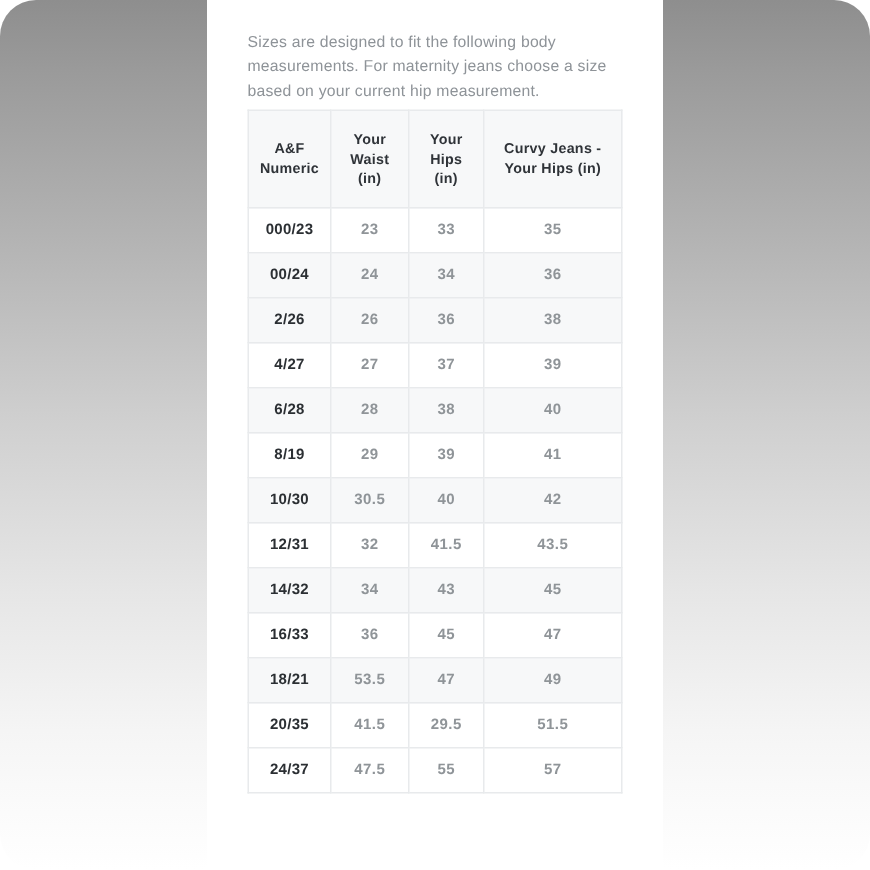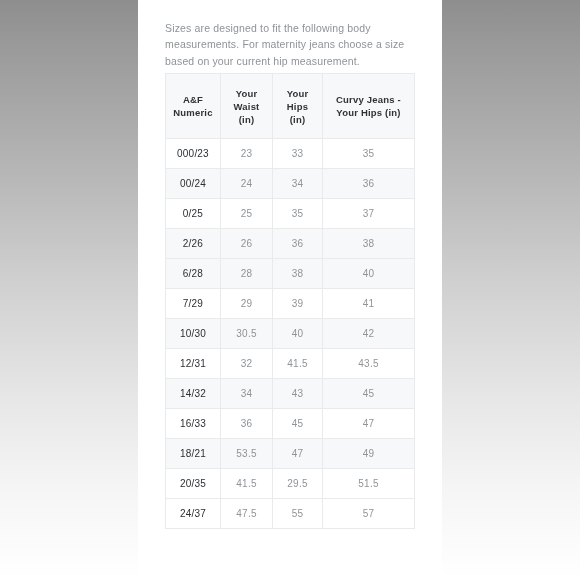--- a/index.html
+++ b/index.html
@@ -23,20 +23,21 @@
     background: linear-gradient(to bottom,
                 #8e8e8e 0%,
                 #9a9a9a 8%,
                 #b4b4b4 28%,
                 #cfcfcf 48%,
                 #e6e6e6 68%,
                 #f5f5f5 84%,
                 #fcfcfc 95%,
                 #ffffff 100%);
     overflow: hidden;
+    border-radius: 24px;
   }
 
   
   #content-panel {
     position: absolute;
     left: 138px;
     top: 0;
     width: 304px;
     height: 580px;
     background: #ffffff;
@@ -89,27 +90,27 @@
   }
   #size-table tbody tr.alt {
     background: #f7f8f9;
   }
   #size-table tbody td {
     height: 29px;
     font-size: 10px;
     color: #9093989e;
   }
   #size-table tbody td.size-cell {
-    font-weight: normal;
+    font-weight: bold;
     font-size: 10px;
     color: #2b2f33;
     letter-spacing: 0.2px;
   }
   #size-table tbody td.value-cell {
-    font-weight: normal;
+    font-weight: bold;
     color: #8f9498;
     letter-spacing: 0.3px;
   }
 
   
   col.c-size  { width: 55px; }
   col.c-waist { width: 52px; }
   col.c-hips  { width: 50px; }
   col.c-curvy { width: 92px; }
 </style>
@@ -157,40 +158,40 @@
             <td class="value-cell">23</td>
             <td class="value-cell">33</td>
             <td class="value-cell">35</td>
           </tr>
           <tr class="alt">
             <td class="size-cell">00/24</td>
             <td class="value-cell">24</td>
             <td class="value-cell">34</td>
             <td class="value-cell">36</td>
           </tr>
-          <tr>
-            <td class="size-cell">0/25</td>
-            <td class="value-cell">25</td>
-            <td class="value-cell">35</td>
-            <td class="value-cell">37</td>
-          </tr>
           <tr class="alt">
             <td class="size-cell">2/26</td>
             <td class="value-cell">26</td>
             <td class="value-cell">36</td>
             <td class="value-cell">38</td>
           </tr>
+          <tr>
+            <td class="size-cell">4/27</td>
+            <td class="value-cell">27</td>
+            <td class="value-cell">37</td>
+            <td class="value-cell">39</td>
+          </tr>
           <tr class="alt">
             <td class="size-cell">6/28</td>
             <td class="value-cell">28</td>
             <td class="value-cell">38</td>
             <td class="value-cell">40</td>
           </tr>
           <tr>
-            <td class="size-cell">7/29</td>
+            <td class="size-cell">8/19</td>
             <td class="value-cell">29</td>
             <td class="value-cell">39</td>
             <td class="value-cell">41</td>
           </tr>
           <tr class="alt">
             <td class="size-cell">10/30</td>
             <td class="value-cell">30.5</td>
             <td class="value-cell">40</td>
             <td class="value-cell">42</td>
           </tr>

